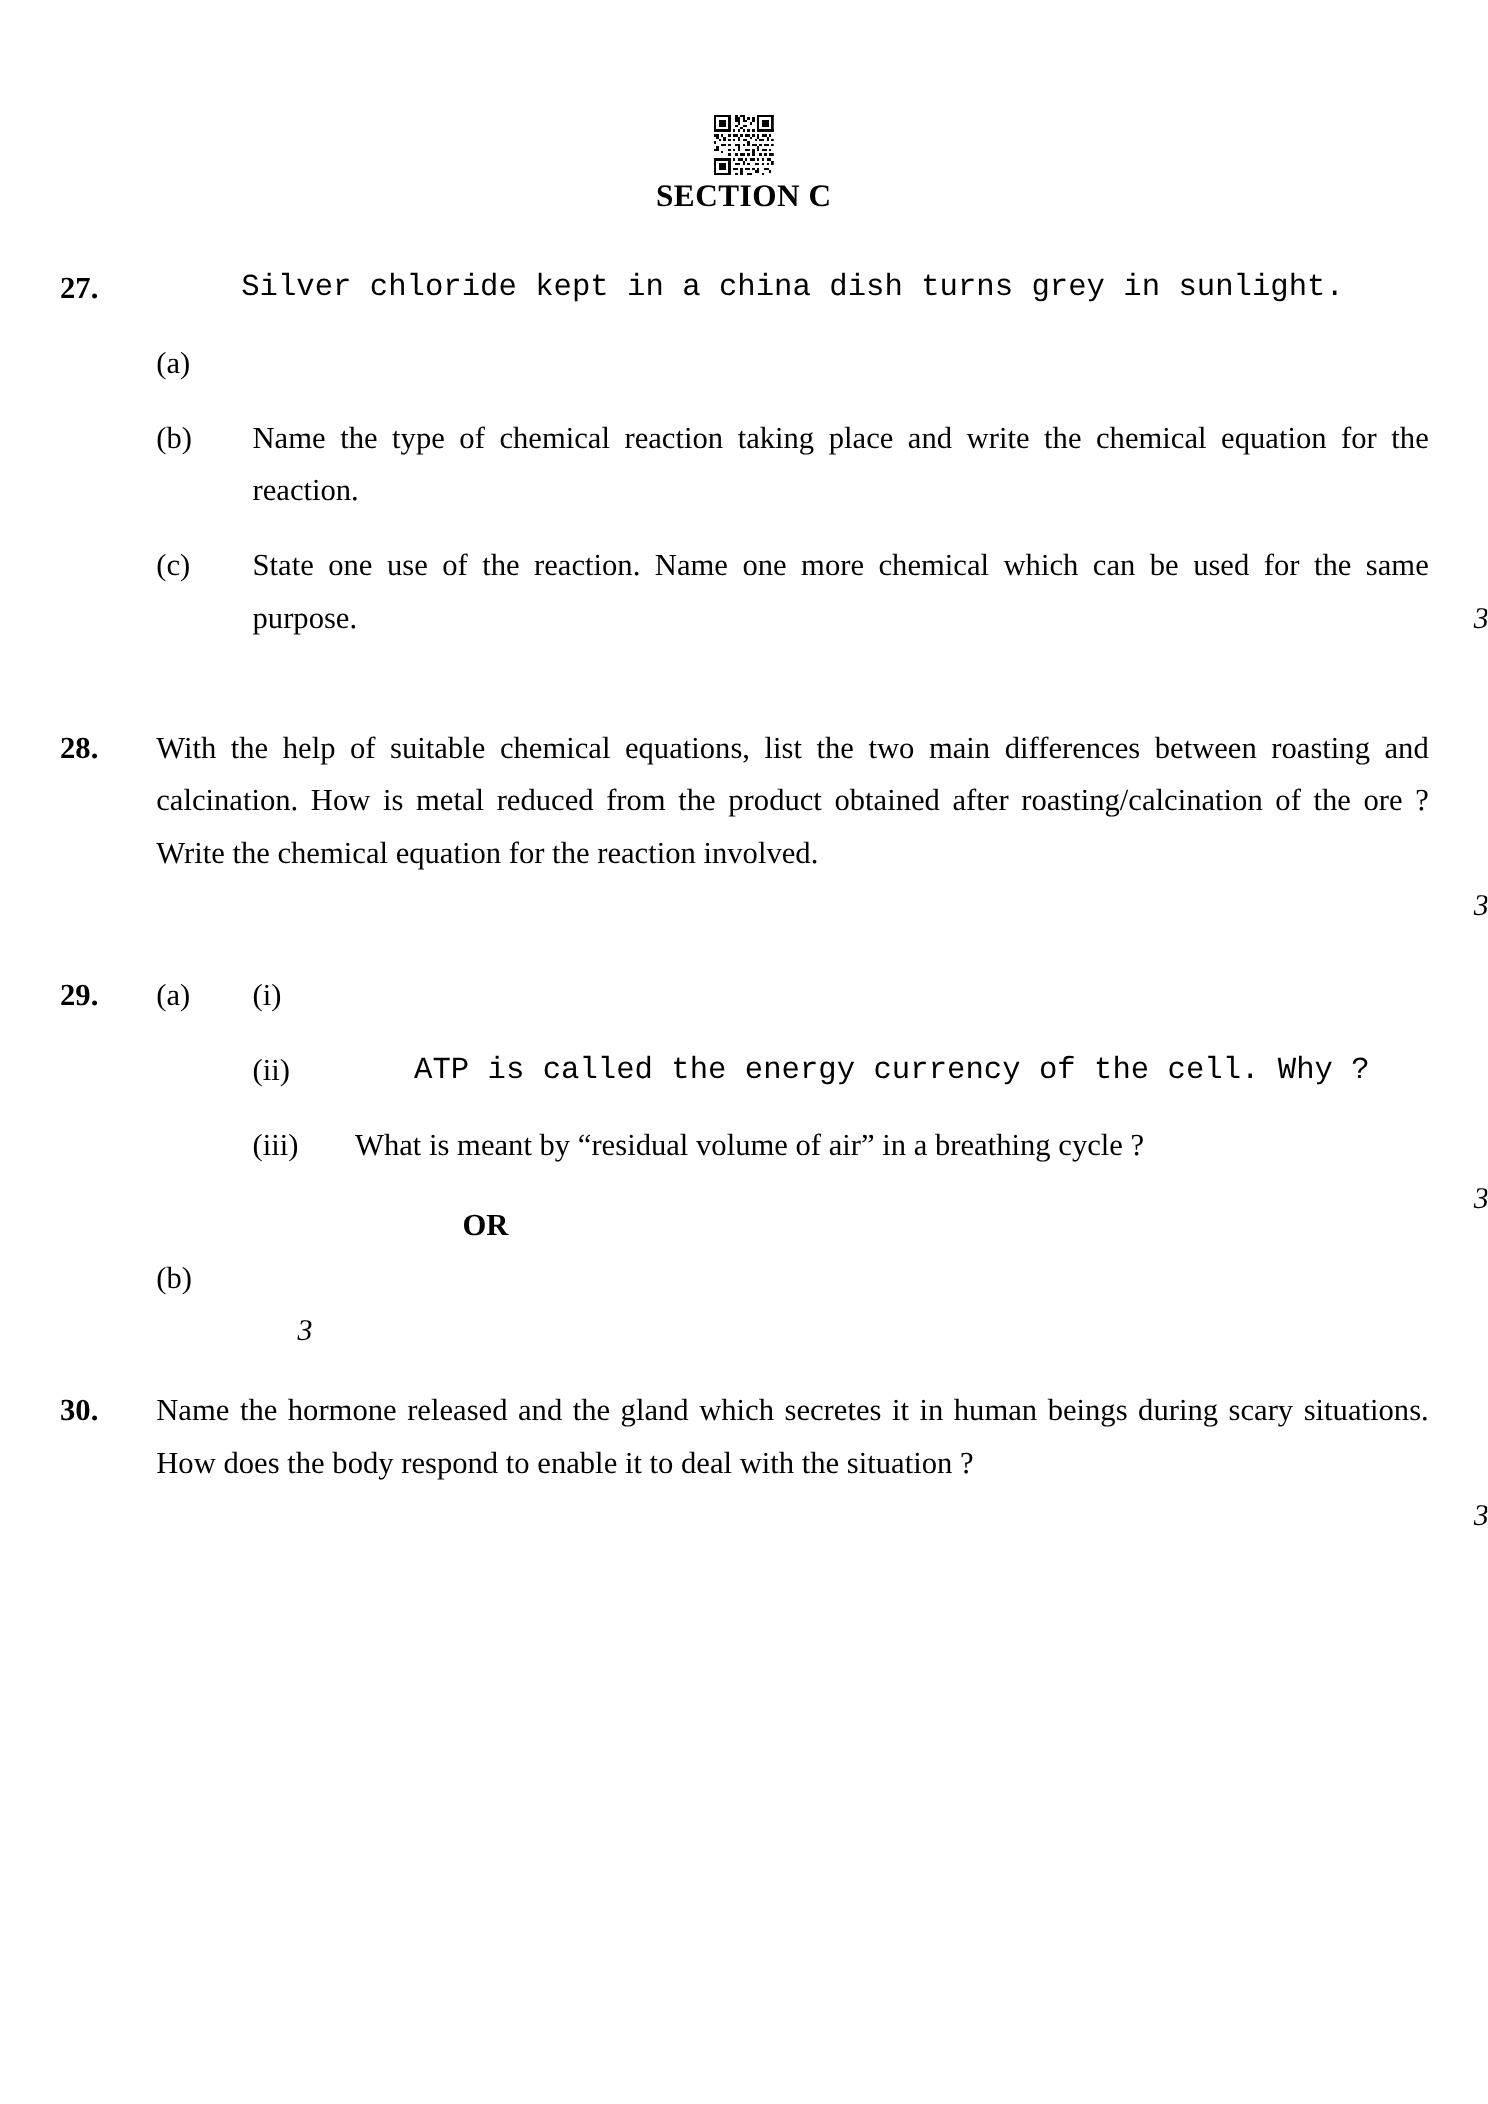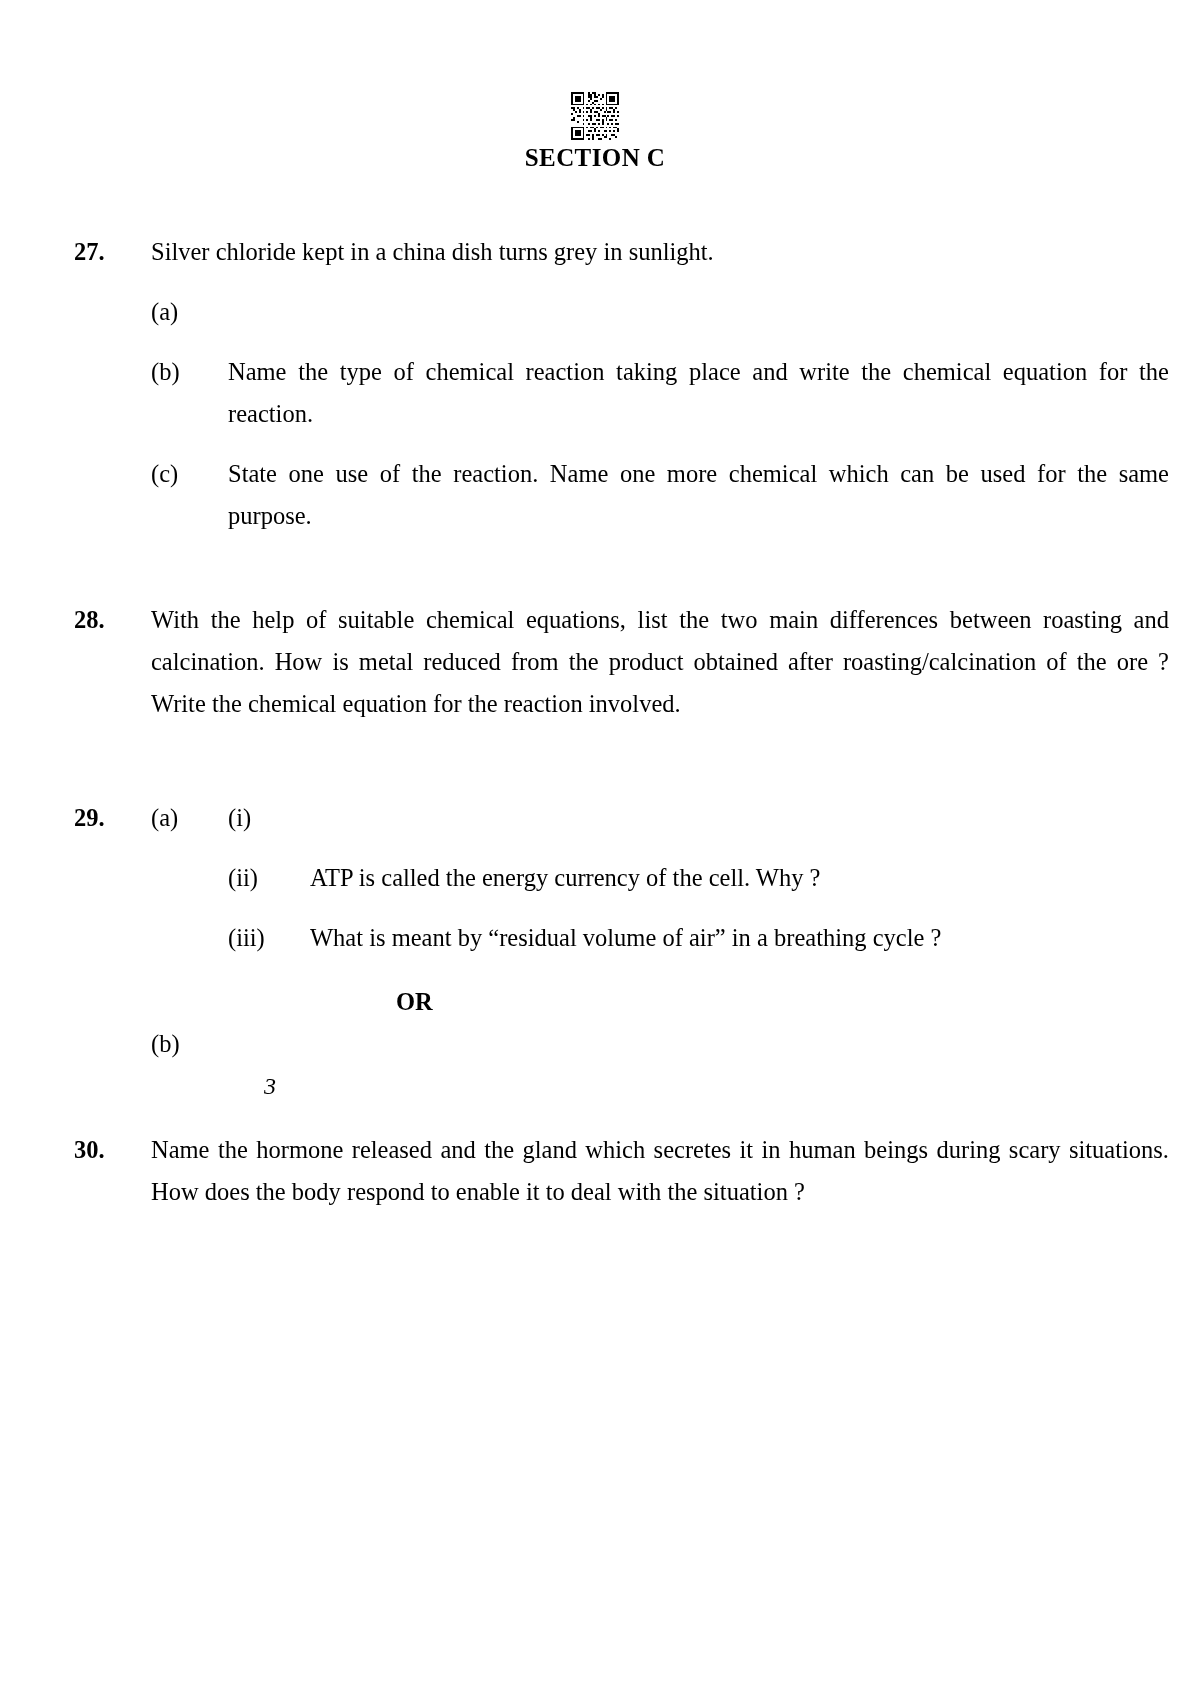--- a/index.html
+++ b/index.html
@@ -41,23 +41,22 @@
     text-align: center;
     font-size: 25px;
     font-weight: bold;
     letter-spacing: 0.4px;
   }
 
   
   .content {
     position: absolute;
     left: 48px;
-    top: 231px;
+    top: 210px;
     width: 1095px;
-    margin-left: 26px;
   }
 
   
   .qrow {
     display: flex;
     align-items: flex-start;
     width: 100%;
   }
   .qnum {
     width: 77px;
@@ -81,21 +80,21 @@
 
   .qtext {
     flex: 1 1 auto;
     font-size: 24.5px;
     line-height: 42px;
     text-align: justify;
     text-justify: inter-word;
     position: relative;
     padding-right: 0;
   }
-  .qtext.nojust { text-align: left; }
+  .qtext.nojust { text-align: center; font-family: Liberation Mono, monospace; }
 
   
   .marks {
     position: absolute;
     right: -50px;
     font-style: italic;
     font-size: 24px;
     line-height: 42px;
     width: 40px;
     text-align: right;

